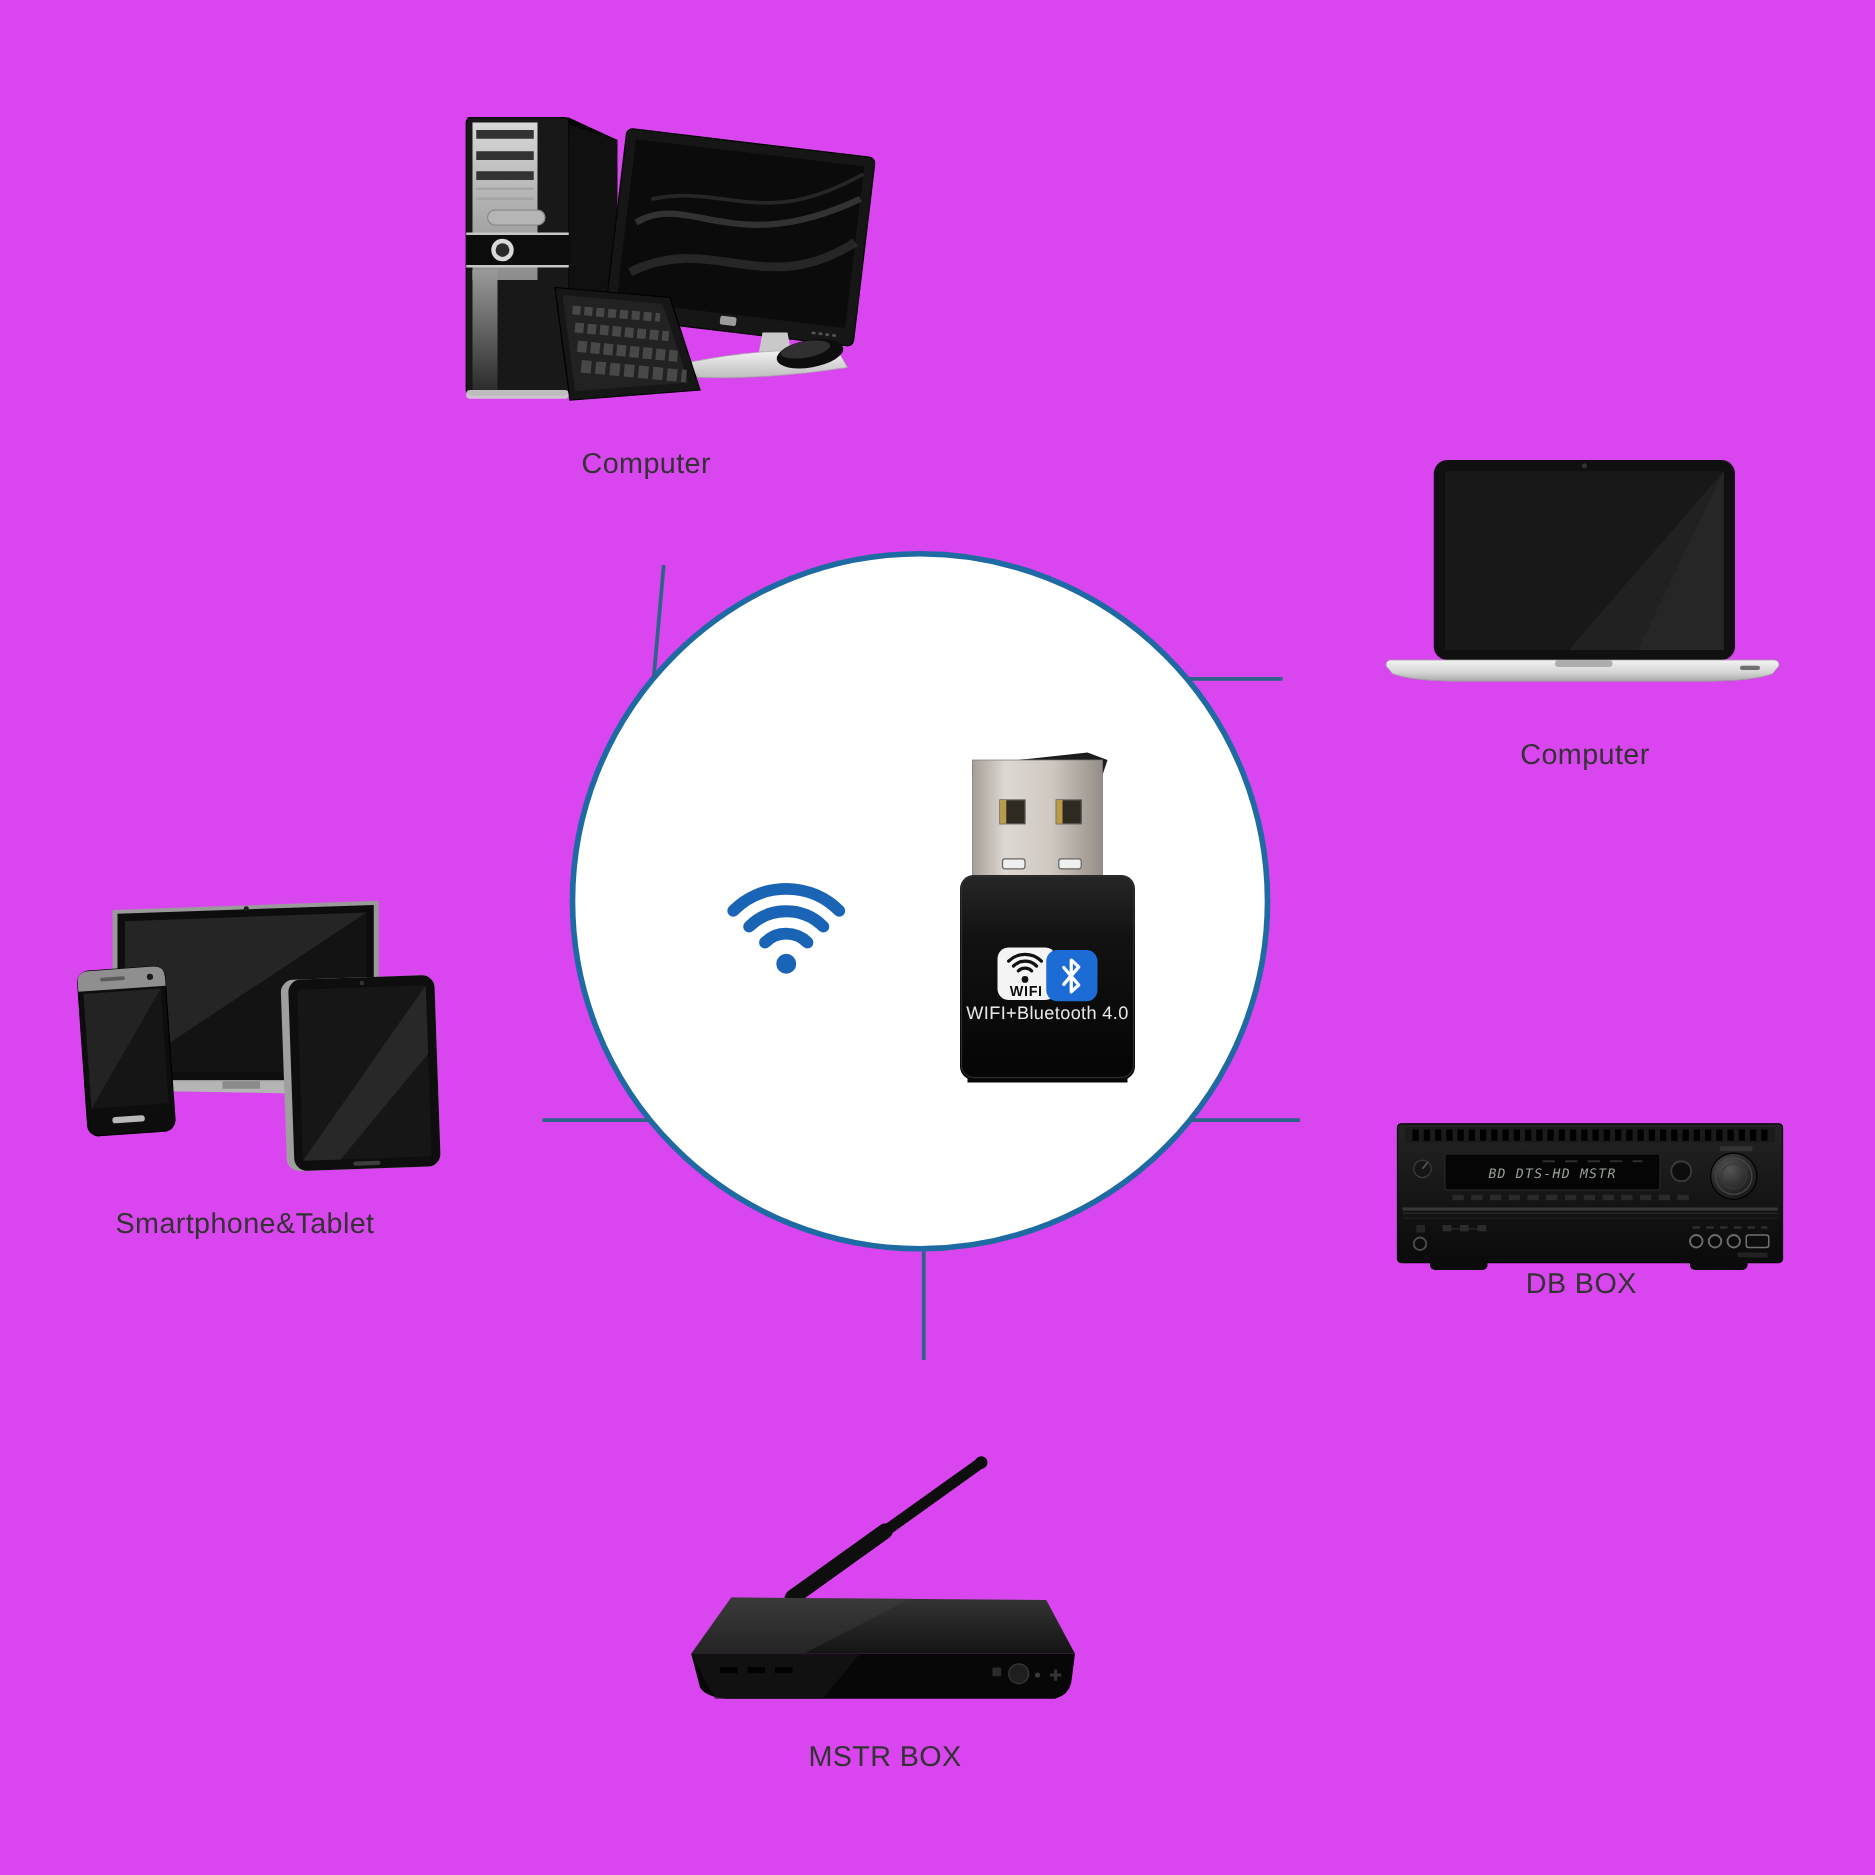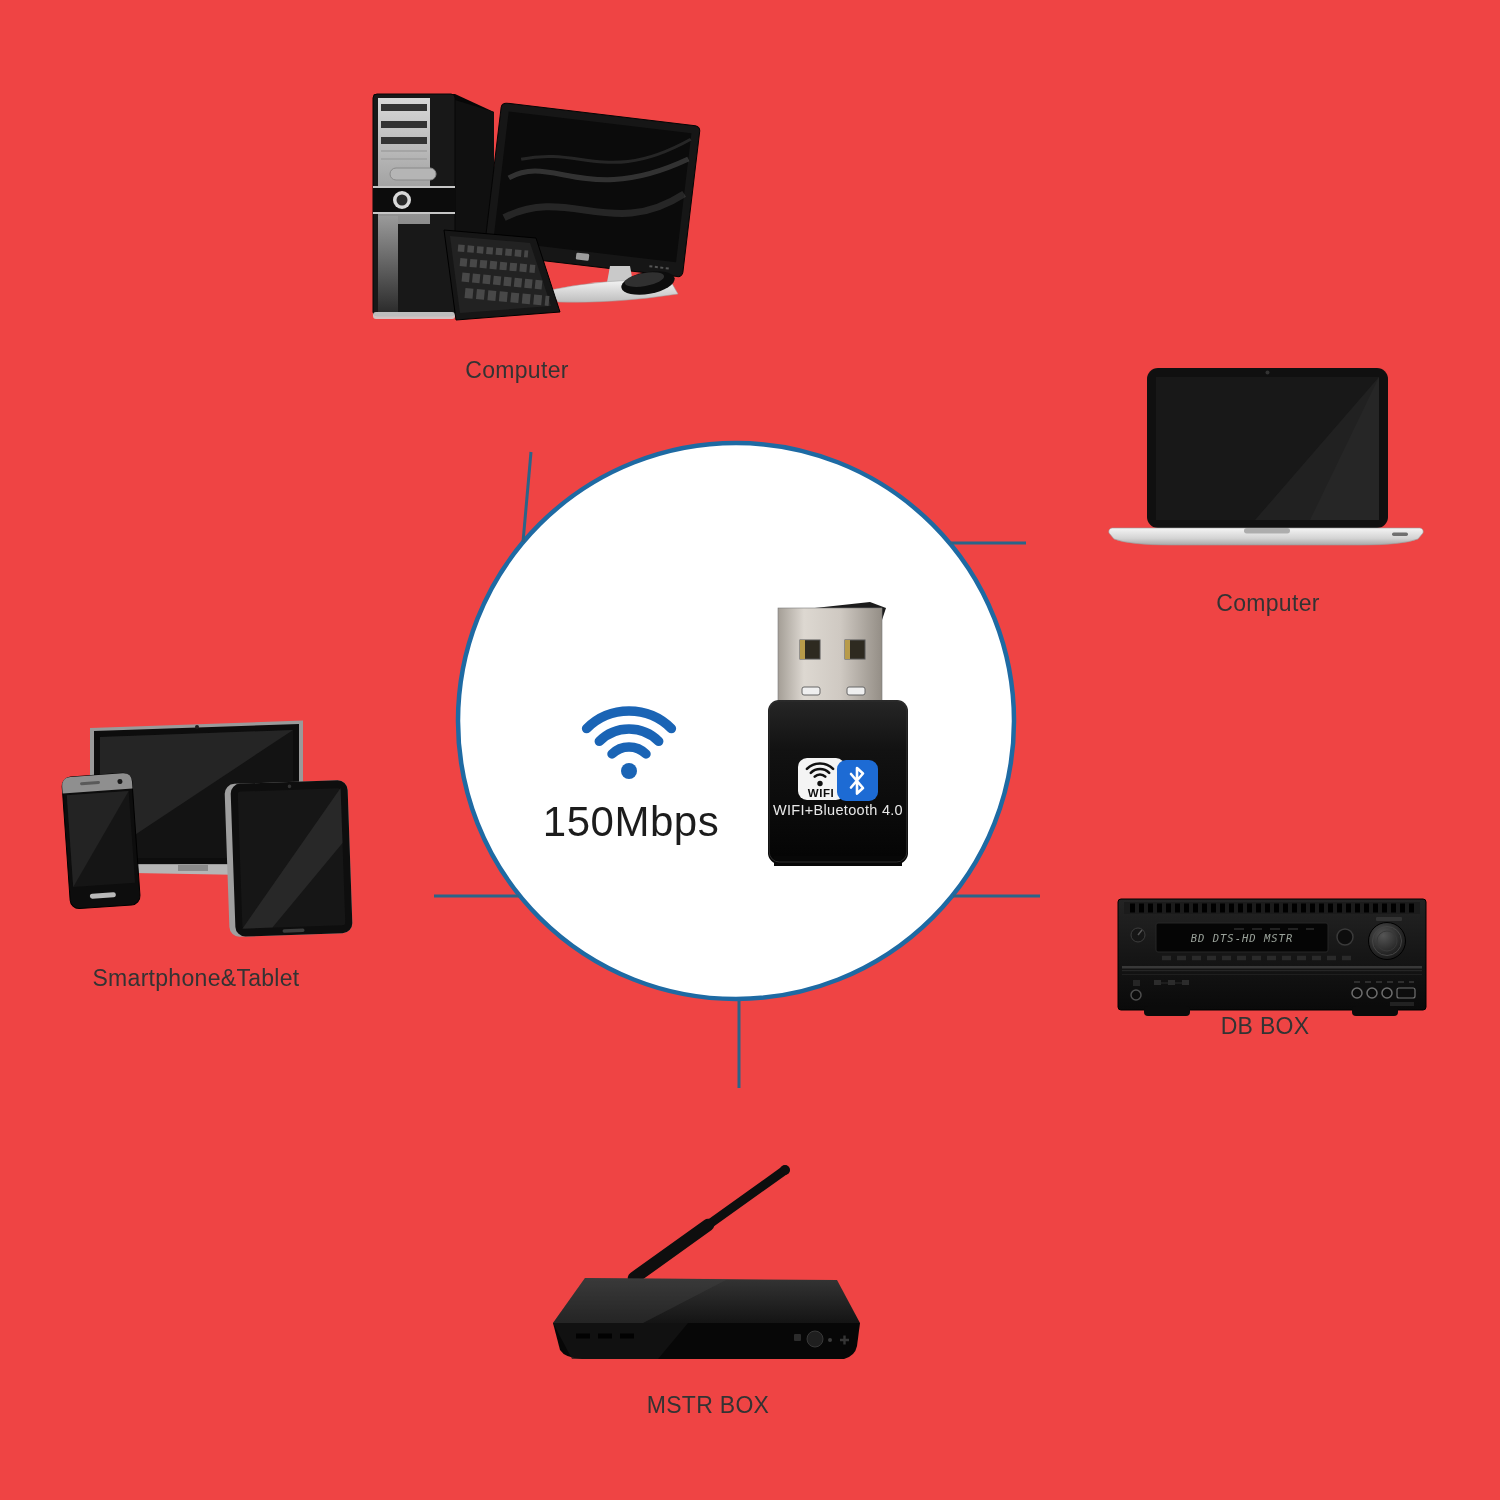--- a/index.html
+++ b/index.html
@@ -4,21 +4,21 @@
 <style>
   :root{
     --circle:#1e6aa3;
     --line:#2b6488;
     --wifi:#1a64b5;
     --bt:#1d6bd4;
     --label:#333333;
   }
   html,body{margin:0;padding:0;background:#ffffff;}
   body{width:1500px;height:1500px;font-family:"Liberation Sans",sans-serif;}
-  .stage{position:relative;width:1500px;height:1500px;overflow:hidden;background:#ef4444;}
+  .stage{position:relative;width:1500px;height:1500px;overflow:hidden;background:#d946ef;}
   .abs{position:absolute;}
   .device-label{
     position:absolute;color:var(--label);font-size:23px;line-height:28px;
     text-align:center;letter-spacing:.3px;white-space:nowrap;
   }
   .speed{
     position:absolute;left:521px;top:799px;width:220px;text-align:center;
     font-size:42px;line-height:46px;color:#1c1c1c;letter-spacing:.5px;
   }
   svg{display:block;overflow:visible;}
@@ -245,21 +245,20 @@
 
   <svg class="abs" style="left:585px;top:705px" width="88" height="80" viewBox="0 0 88 80">
     <g style="stroke:var(--wifi)" stroke-width="9.5" fill="none" stroke-linecap="round">
       <path d="M27,49 A24,24 0 0 1 61,49"></path>
       <path d="M14.3,36.3 A42,42 0 0 1 73.7,36.3"></path>
       <path d="M1.6,23.6 A60,60 0 0 1 86.4,23.6"></path>
     </g>
     <circle cx="44" cy="66" r="8" style="fill:var(--wifi)"></circle>
   </svg>
 
-  <div class="speed">150Mbps</div>
 
   <svg class="abs" style="left:766px;top:600px" width="144" height="270" viewBox="0 0 144 270">
     <defs>
       <linearGradient id="metal" x1="0" y1="0" x2="1" y2="0">
         <stop offset="0" stop-color="#a49e96"></stop>
           <stop offset=".25" stop-color="#ddd8d1"></stop>
         <stop offset=".6" stop-color="#cfc9c2"></stop>
           <stop offset="1" stop-color="#948e86"></stop>
       </linearGradient>
       <linearGradient id="bodyGrad" x1="0" y1="0" x2="0" y2="1">

